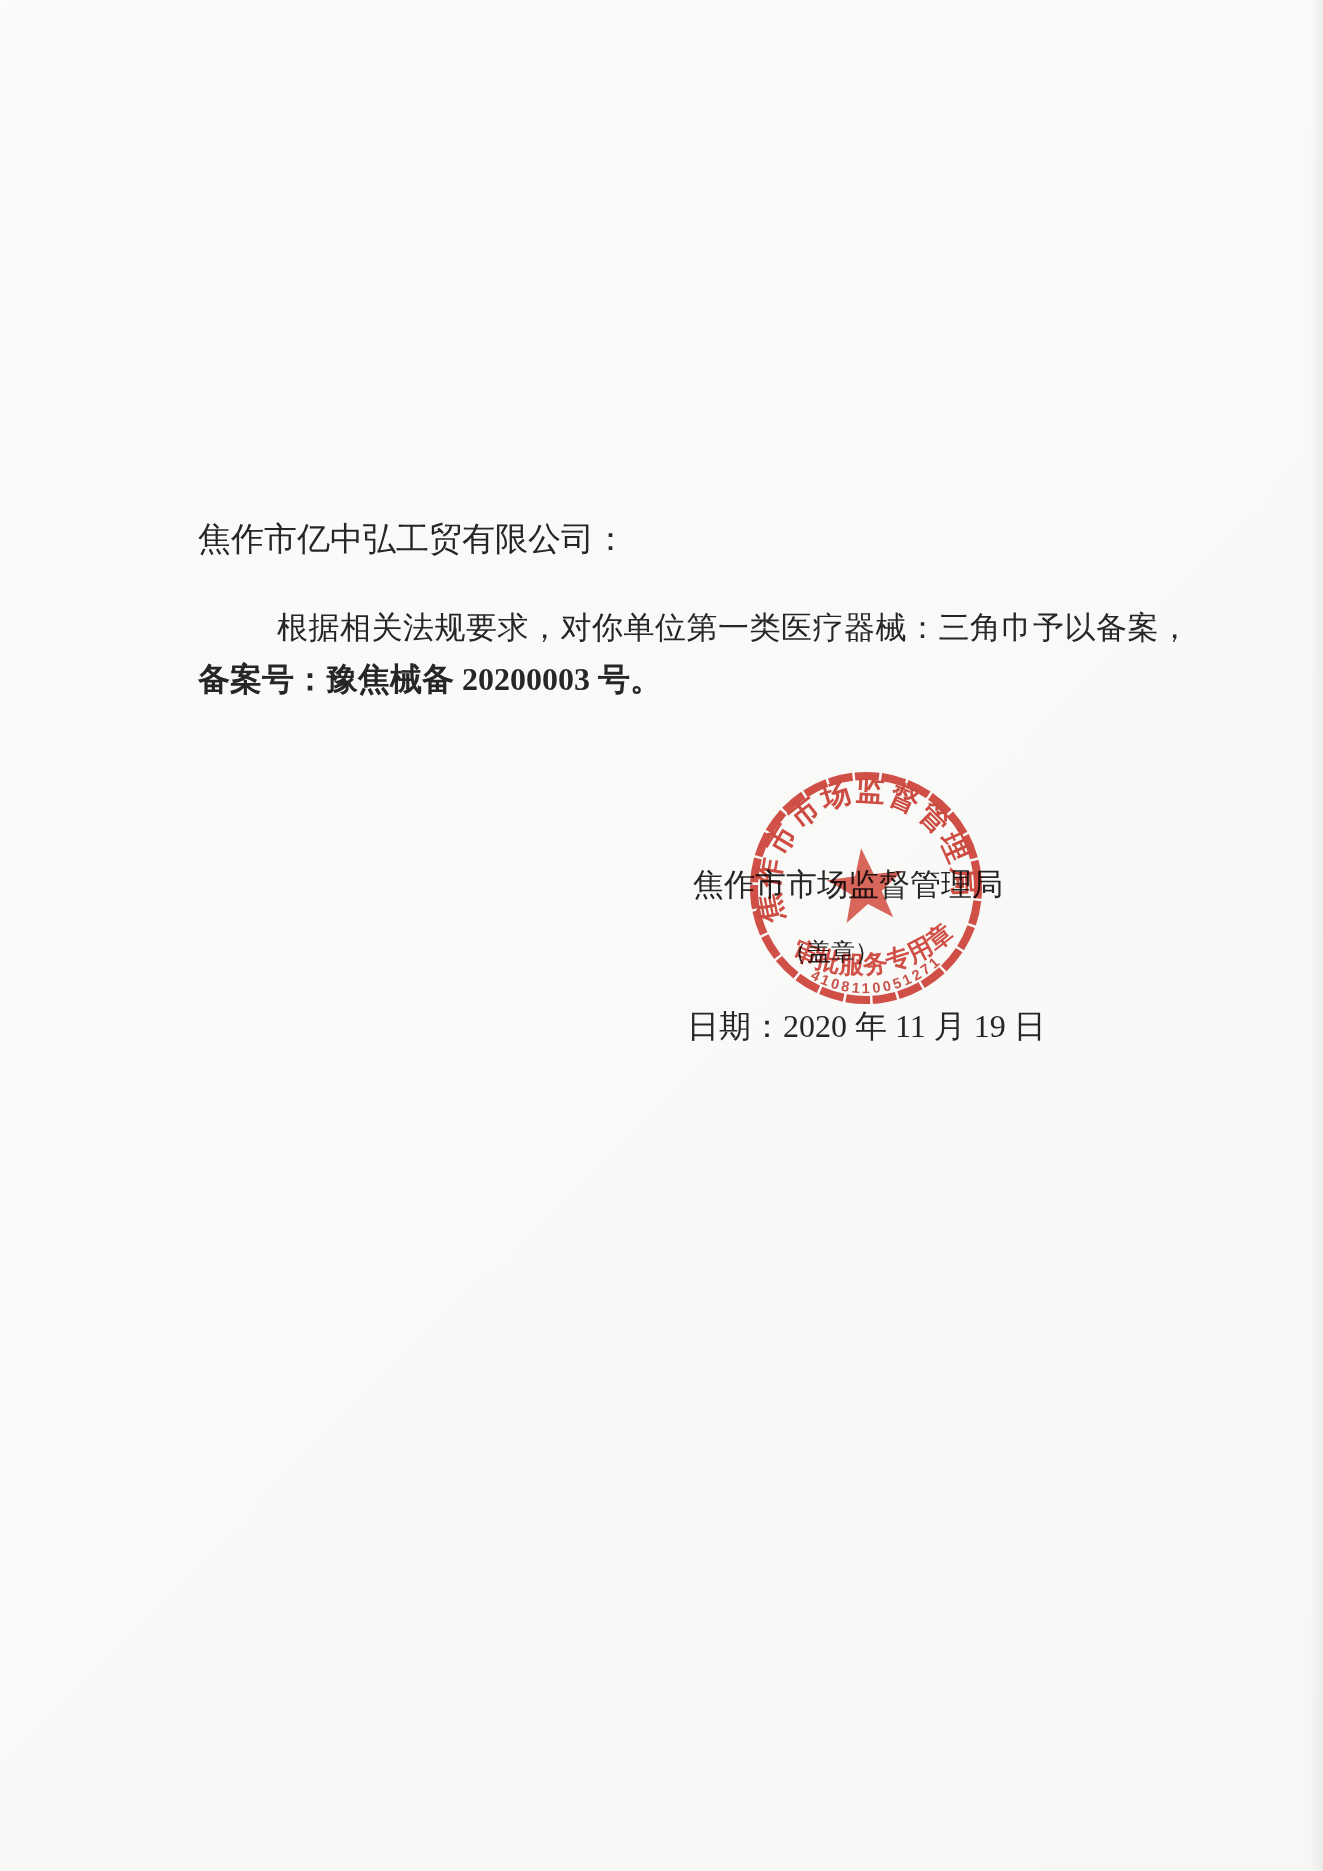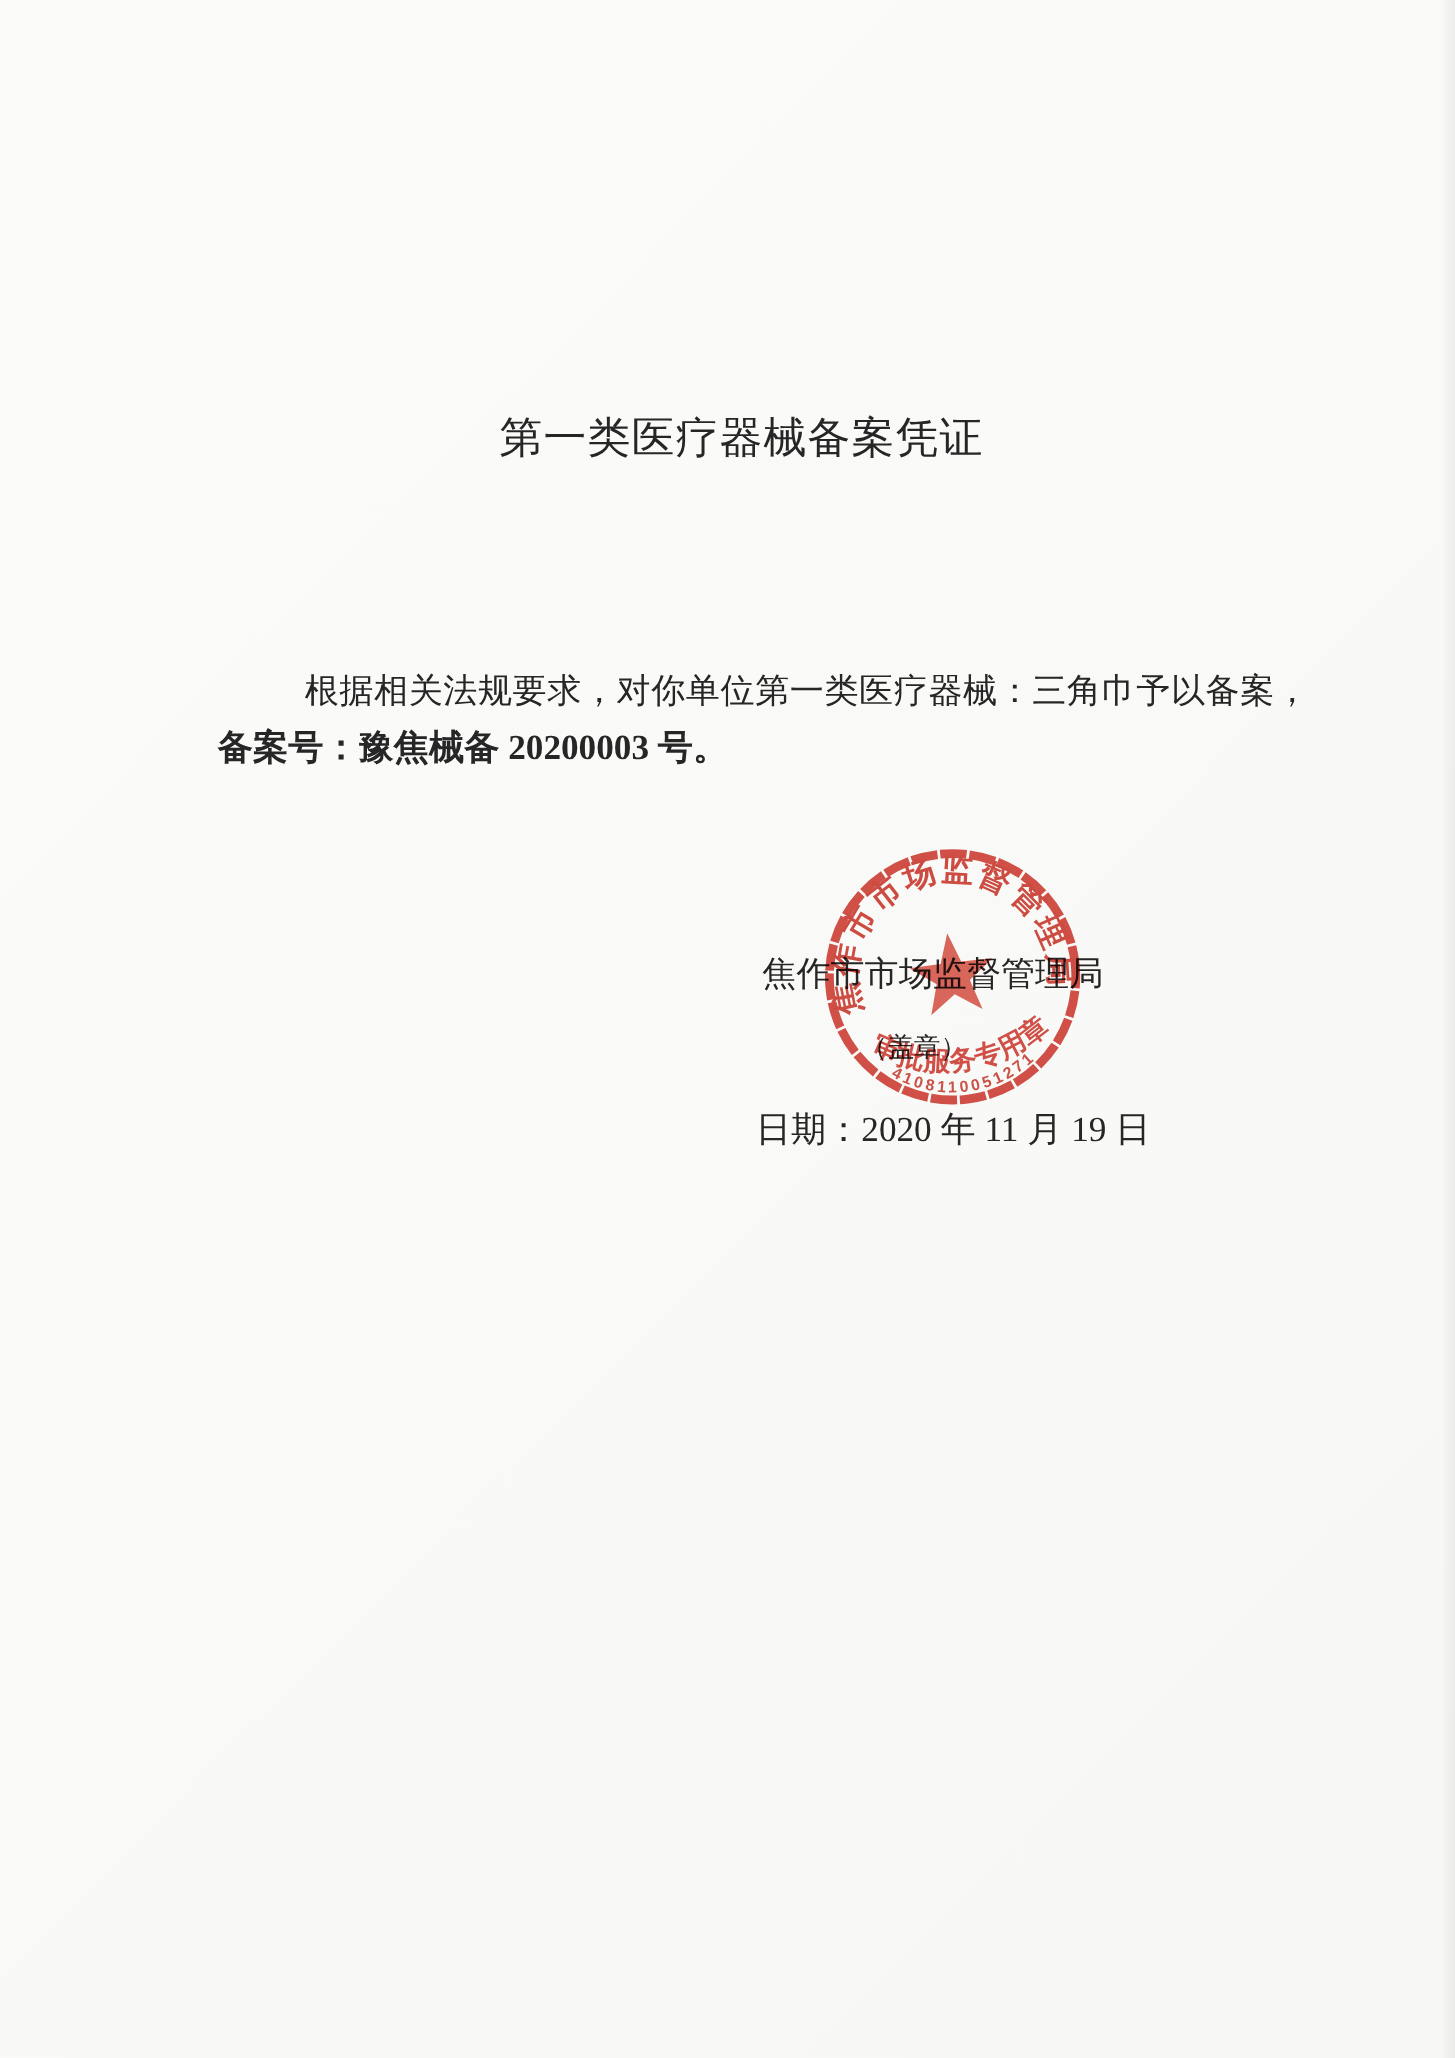--- a/index.html
+++ b/index.html
@@ -125,22 +125,22 @@
     font-weight: bold;
     letter-spacing: 3px;
     fill: #cc473d;
   }
 </style>
 </head>
 <body>
 
 <div class="page">
 
-  <h1 class="doc-title">第一类医疗器械备案凭证</h1>
 
+  <p class="salutation">焦作市亿中弘工贸有限公司：</p>
 
   <p class="body-line-1">根据相关法规要求，对你单位第一类医疗器械：三角巾予以备案，</p>
 
   <p class="body-line-2">备案号：豫焦械备 20200003 号。</p>
 
   <div class="sig-authority">焦作市市场监督管理局</div>
 
   <div class="sig-sealnote">（盖章）</div>
 
   <div class="sig-date">日期：2020 年 11 月 19 日</div>

